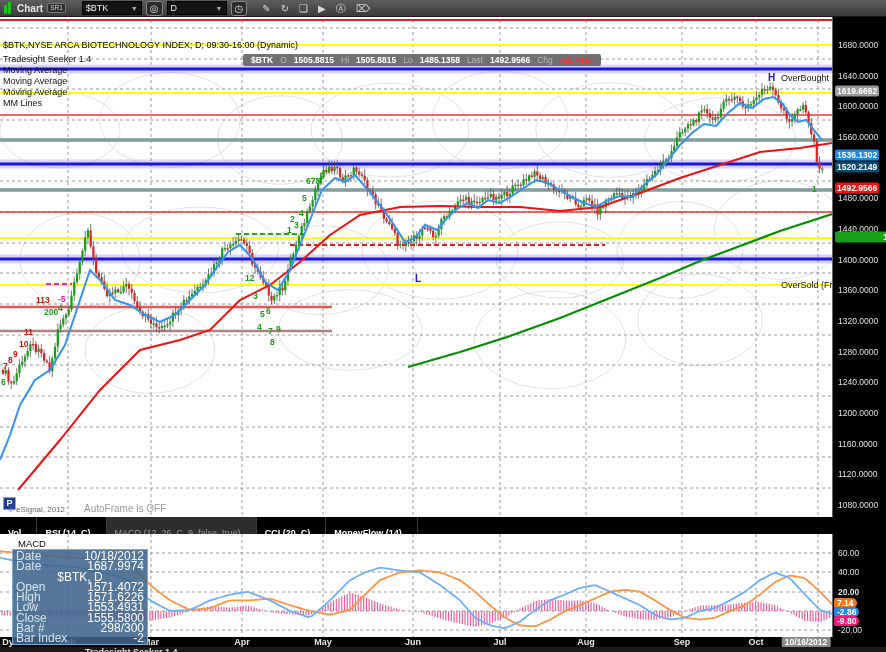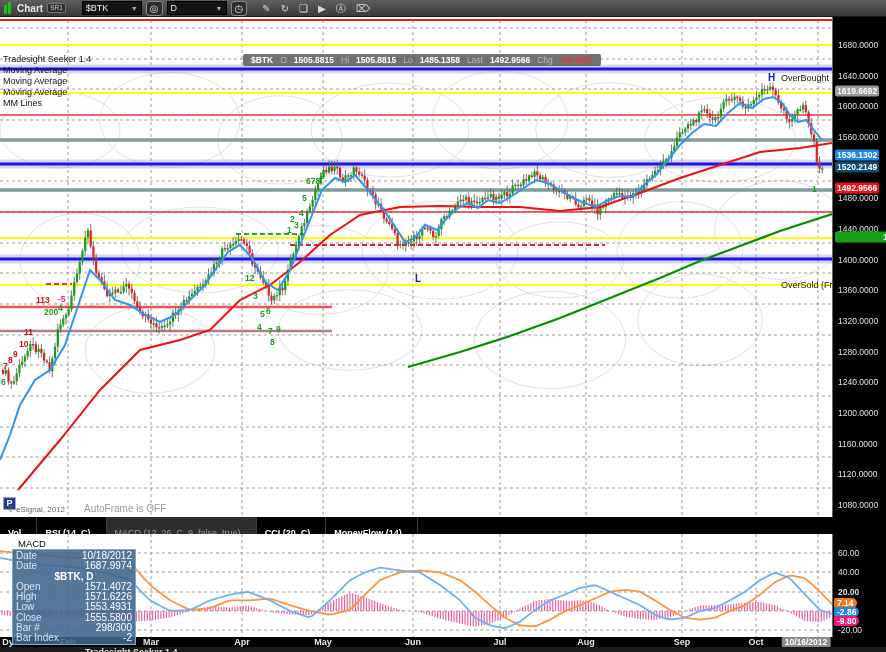--- a/index.html
+++ b/index.html
@@ -56,26 +56,26 @@
   .mbadge{position:absolute;left:1px;transform:translateY(-50%);color:#fff;font-size:8.5px;
      font-weight:bold;padding:0 3px;border-radius:2px 6px 6px 2px;line-height:10px;}
   
   #xaxis{position:absolute;left:0;top:637px;width:886px;height:10px;background:#000;}
   .xlab{position:absolute;top:0;color:#e8e8e8;font-size:9px;font-weight:bold;transform:translateX(-50%);}
   .xbadge{position:absolute;top:0;background:#8a8a8a;color:#fff;font-size:8.5px;font-weight:bold;
      padding:0 3px;border-radius:1px;transform:translateX(-50%);line-height:10px;}
   #statusbar{position:absolute;left:0;top:647px;width:886px;height:5px;background:#1a1a1a;overflow:hidden;}
   #statusbar span{position:absolute;left:85px;top:0;color:#ddd;font-size:9px;font-weight:bold;}
   
-  #tooltip{position:absolute;left:12px;top:549px;width:124px;height:96px;
+  #tooltip{position:absolute;left:12px;top:549px;width:136px;height:96px;
      background:rgba(62,100,140,.88);border:1px solid #7fa8cc;box-sizing:border-box;
-     font-size:10px;color:#fff;padding:1px 3px;z-index:30;}
+     font-size:12px;color:#fff;padding:1px 3px;z-index:30;}
   #tooltip .row{display:flex;justify-content:space-between;height:10.3px;line-height:10.3px;}
   #tooltip .row .l{color:#d7e4f0;}
-  #tooltip .head{text-align:center;font-weight:bold;height:10.3px;line-height:10.3px;}
+  #tooltip .head{text-align:center;font-weight:normal;height:10.3px;line-height:10.3px;}
 </style>
 </head>
 <body>
 
 <div id="app">
 
   <div id="toolbar">
     <span class="logo">
         <i style="height:9px"></i>
         <i style="height:12px"></i>
@@ -766,20 +766,21 @@
           <line x1="816.7800000000001" x2="816.7800000000001" y1="121.09416095887778" y2="146.75072641730273" stroke="#555" stroke-width="0.8"></line>
           <rect x="815.6800000000001" y="124.49989215801875" width="2.2" height="20.63676045335461" fill="#e02020"></rect>
           <line x1="819.5200000000001" x2="819.5200000000001" y1="139.06347452602037" y2="156.34147652093972" stroke="#555" stroke-width="0.8"></line>
           <rect x="818.4200000000001" y="145.13665261137336" width="2.2" height="6.539571754695089" fill="#e02020"></rect>
           <line x1="822.2600000000001" x2="822.2600000000001" y1="149.13755373618113" y2="156.21986563345646" stroke="#555" stroke-width="0.8"></line>
           <rect x="821.1600000000001" y="151.4539883104764" width="2.2" height="1.4" fill="#10a010"></rect>
         </g>
         <polyline points="18,473 60,423 100,373 140,333 180,323 210,313 240,283 270,268 300,245 330,218 360,198 400,190 440,189 480,190 520,190 560,194 600,190 640,176 680,161 720,148 760,135 800,131 832,126" fill="none" stroke="#ee1111" stroke-width="2"></polyline>
         <polyline points="0,443 10,418 20,388 35,363 50,353 65,328 80,283 90,253 100,263 115,283 130,288 145,298 160,305 175,298 190,283 205,268 215,253 228,235 240,228 252,241 265,265 278,273 290,253 300,228 312,198 322,173 335,161 345,165 355,158 368,173 380,188 392,205 405,225 415,221 425,208 437,213 447,201 458,191 468,186 478,191 488,183 500,186 512,179 524,171 536,163 548,166 560,173 572,180 584,186 596,190 608,183 620,179 632,180 644,168 656,158 668,143 680,128 692,116 704,107 716,109 728,96 740,86 752,91 764,82 773,80 782,86 790,98 798,105 806,103 814,113 822,123" fill="none" stroke="#3194f0" stroke-width="2"></polyline>
       </svg>
+    <div class="ovl hdr" style="left:3px;top:23px">$BTK,NYSE ARCA BIOTECHNOLOGY INDEX; D; 09:30-16:00 (Dynamic)</div>
     <div id="legend">
         <div class="ovl" style="left: 3px; top: 37px;">Tradesight Seeker 1.4</div>
         <div class="ovl" style="left: 3px; top: 48px;">Moving Average</div>
         <div class="ovl" style="left: 3px; top: 59px;">Moving Average</div>
         <div class="ovl" style="left: 3px; top: 70px;">Moving Average</div>
         <div class="ovl" style="left: 3px; top: 81px;">MM Lines</div>
       </div>
     <div id="quote">
       <span class="vl">$BTK</span>
       <span class="lb">O</span>

